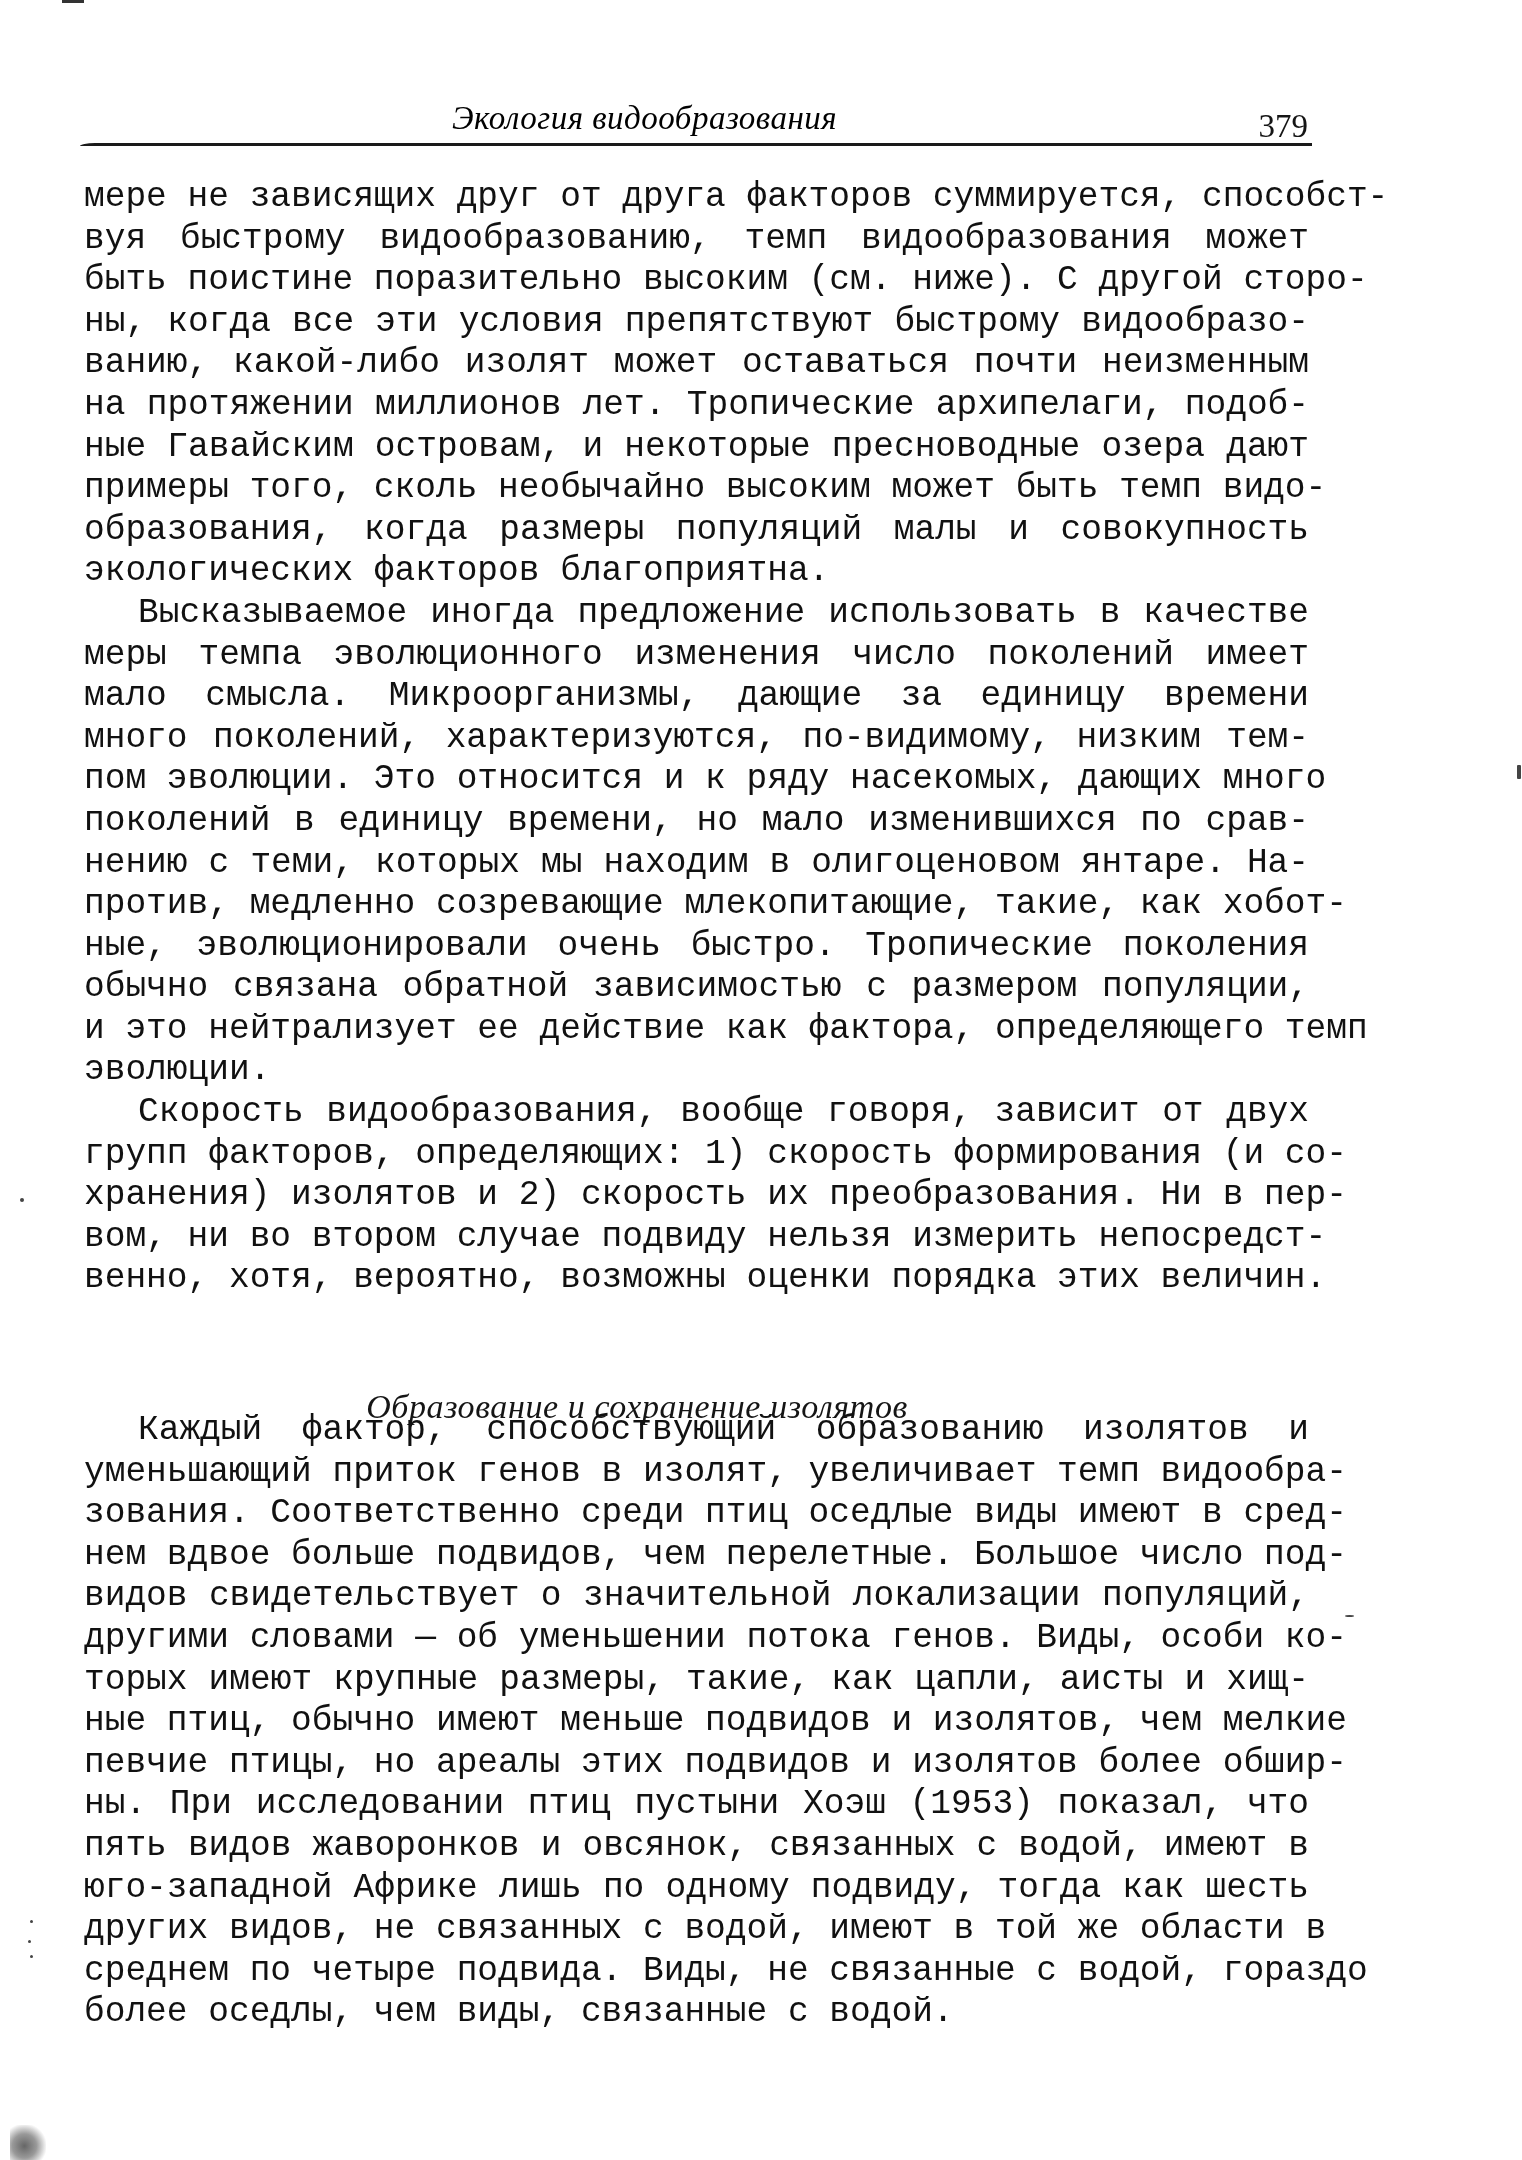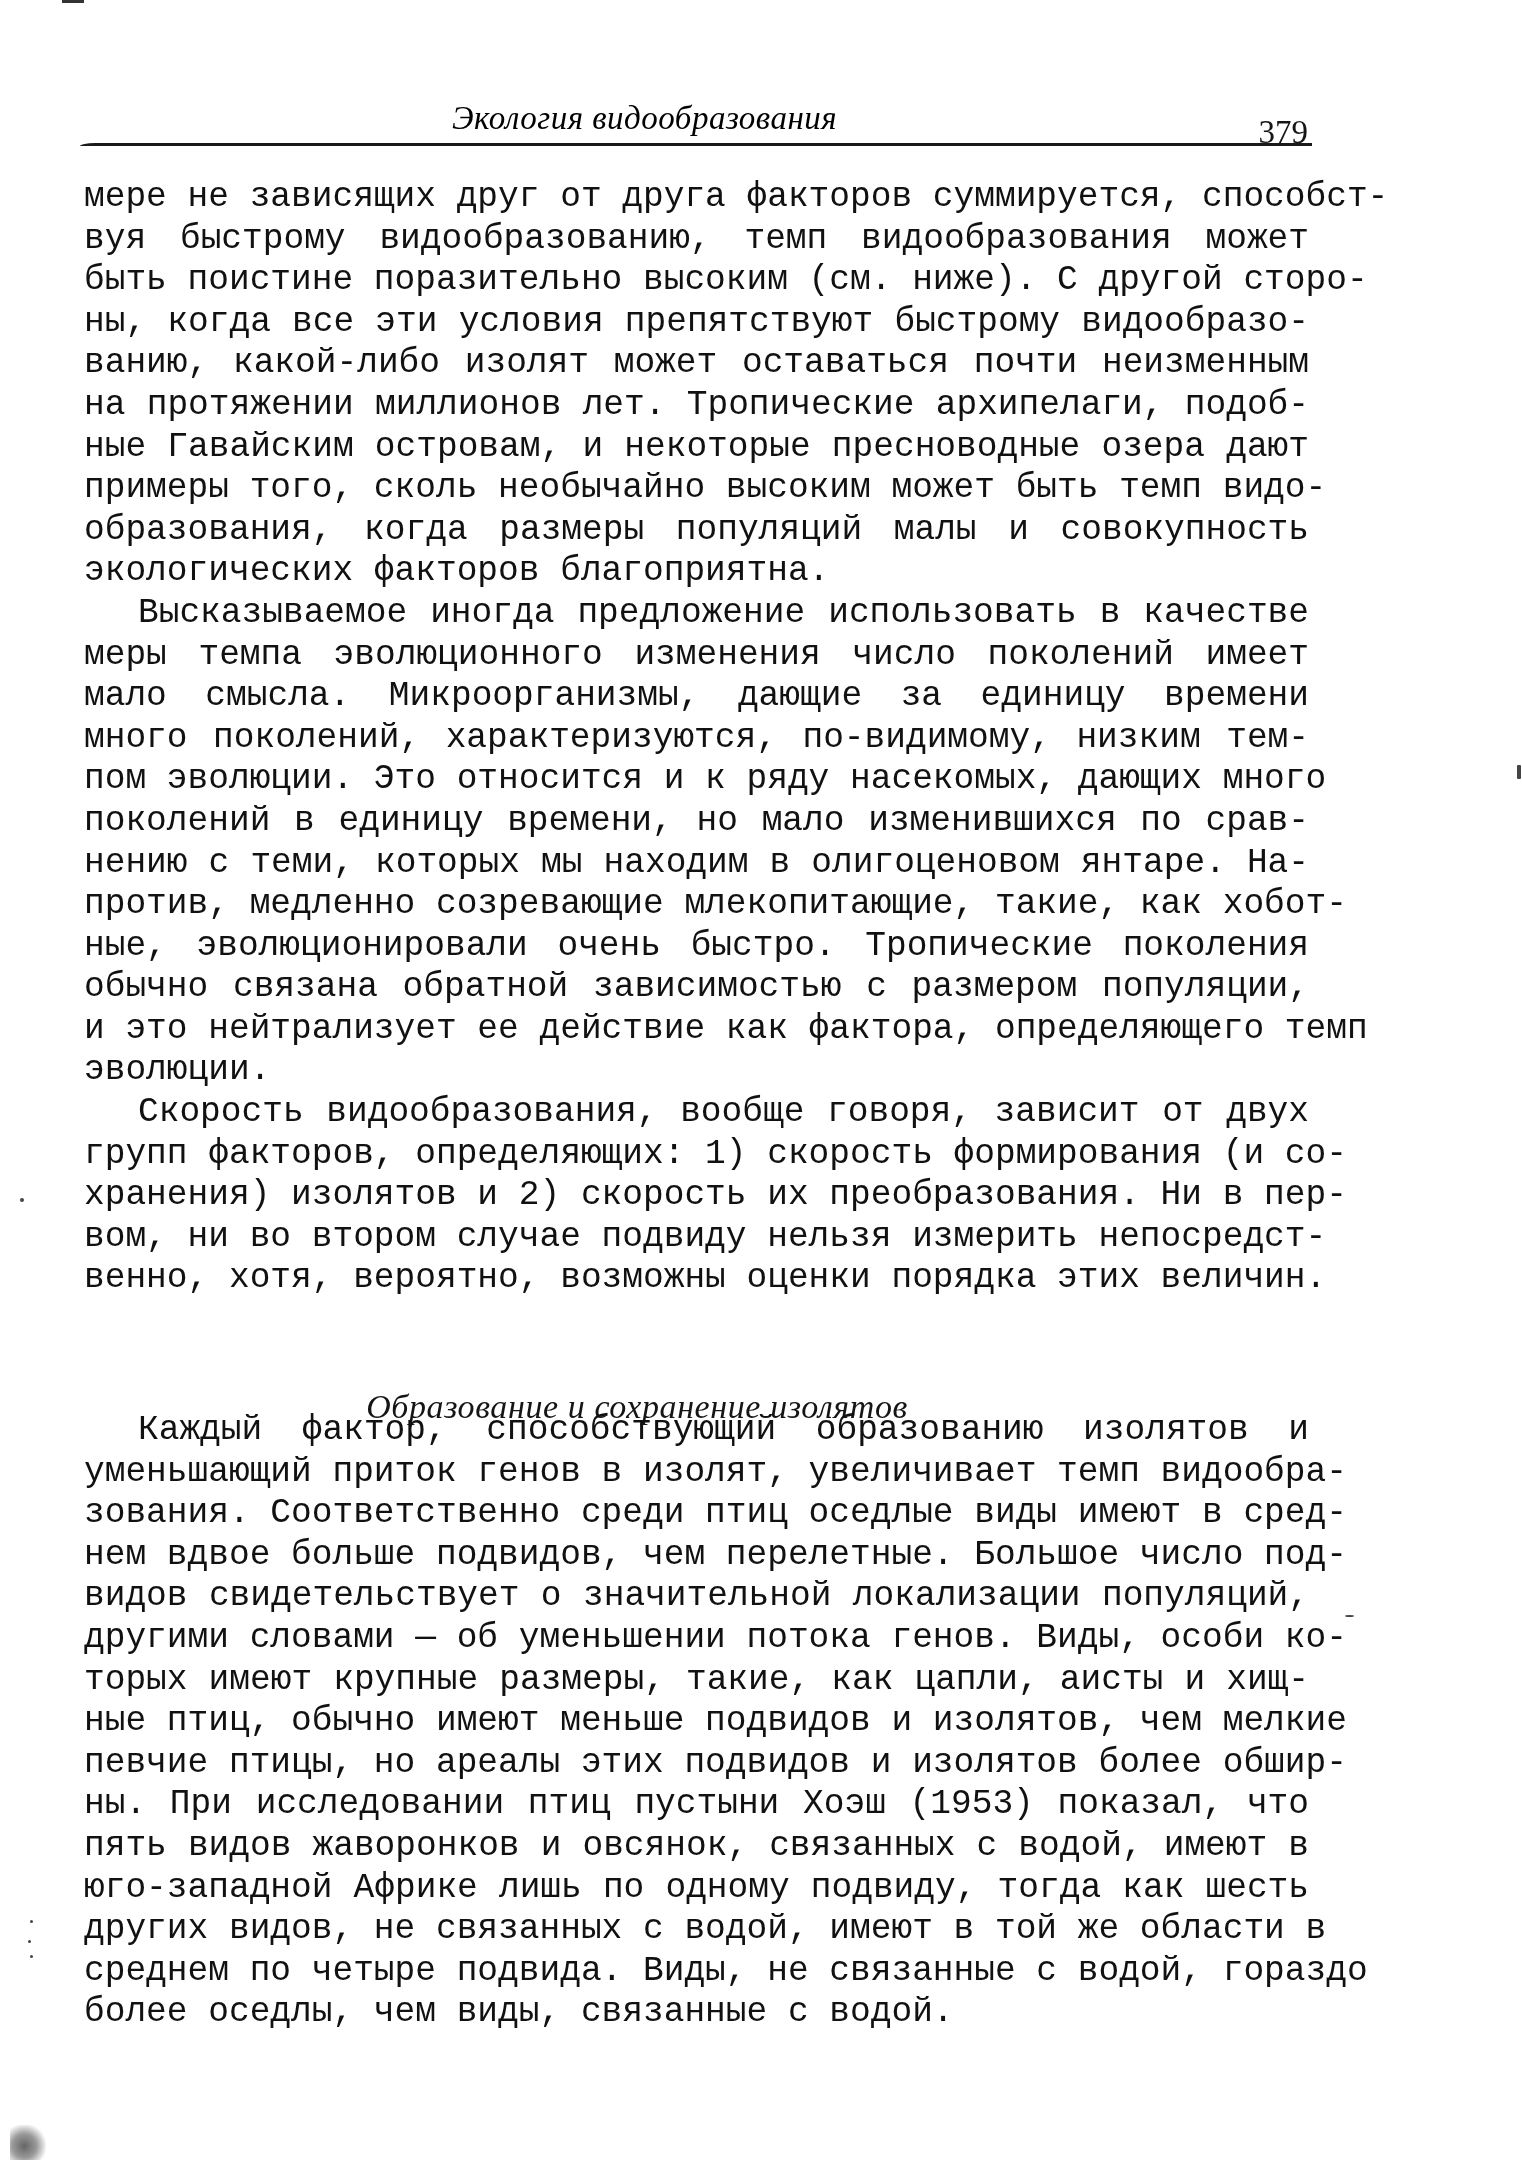--- a/index.html
+++ b/index.html
@@ -35,21 +35,21 @@
       left: 372px;
       top: 0;
       font-style: italic;
       font-size: 33px;
       letter-spacing: 0.5px;
       color: #000000;
     }
     .page-number {
       position: absolute;
       right: 4px;
-      top: 14px;
+      top: 8px;
       font-size: 33px;
       color: #151515;
     }
     .head-rule {
       position: absolute;
       left: 80px;
       top: 143px;
       width: 1232px;
       height: 3px;
       background: #1a1a1a;

